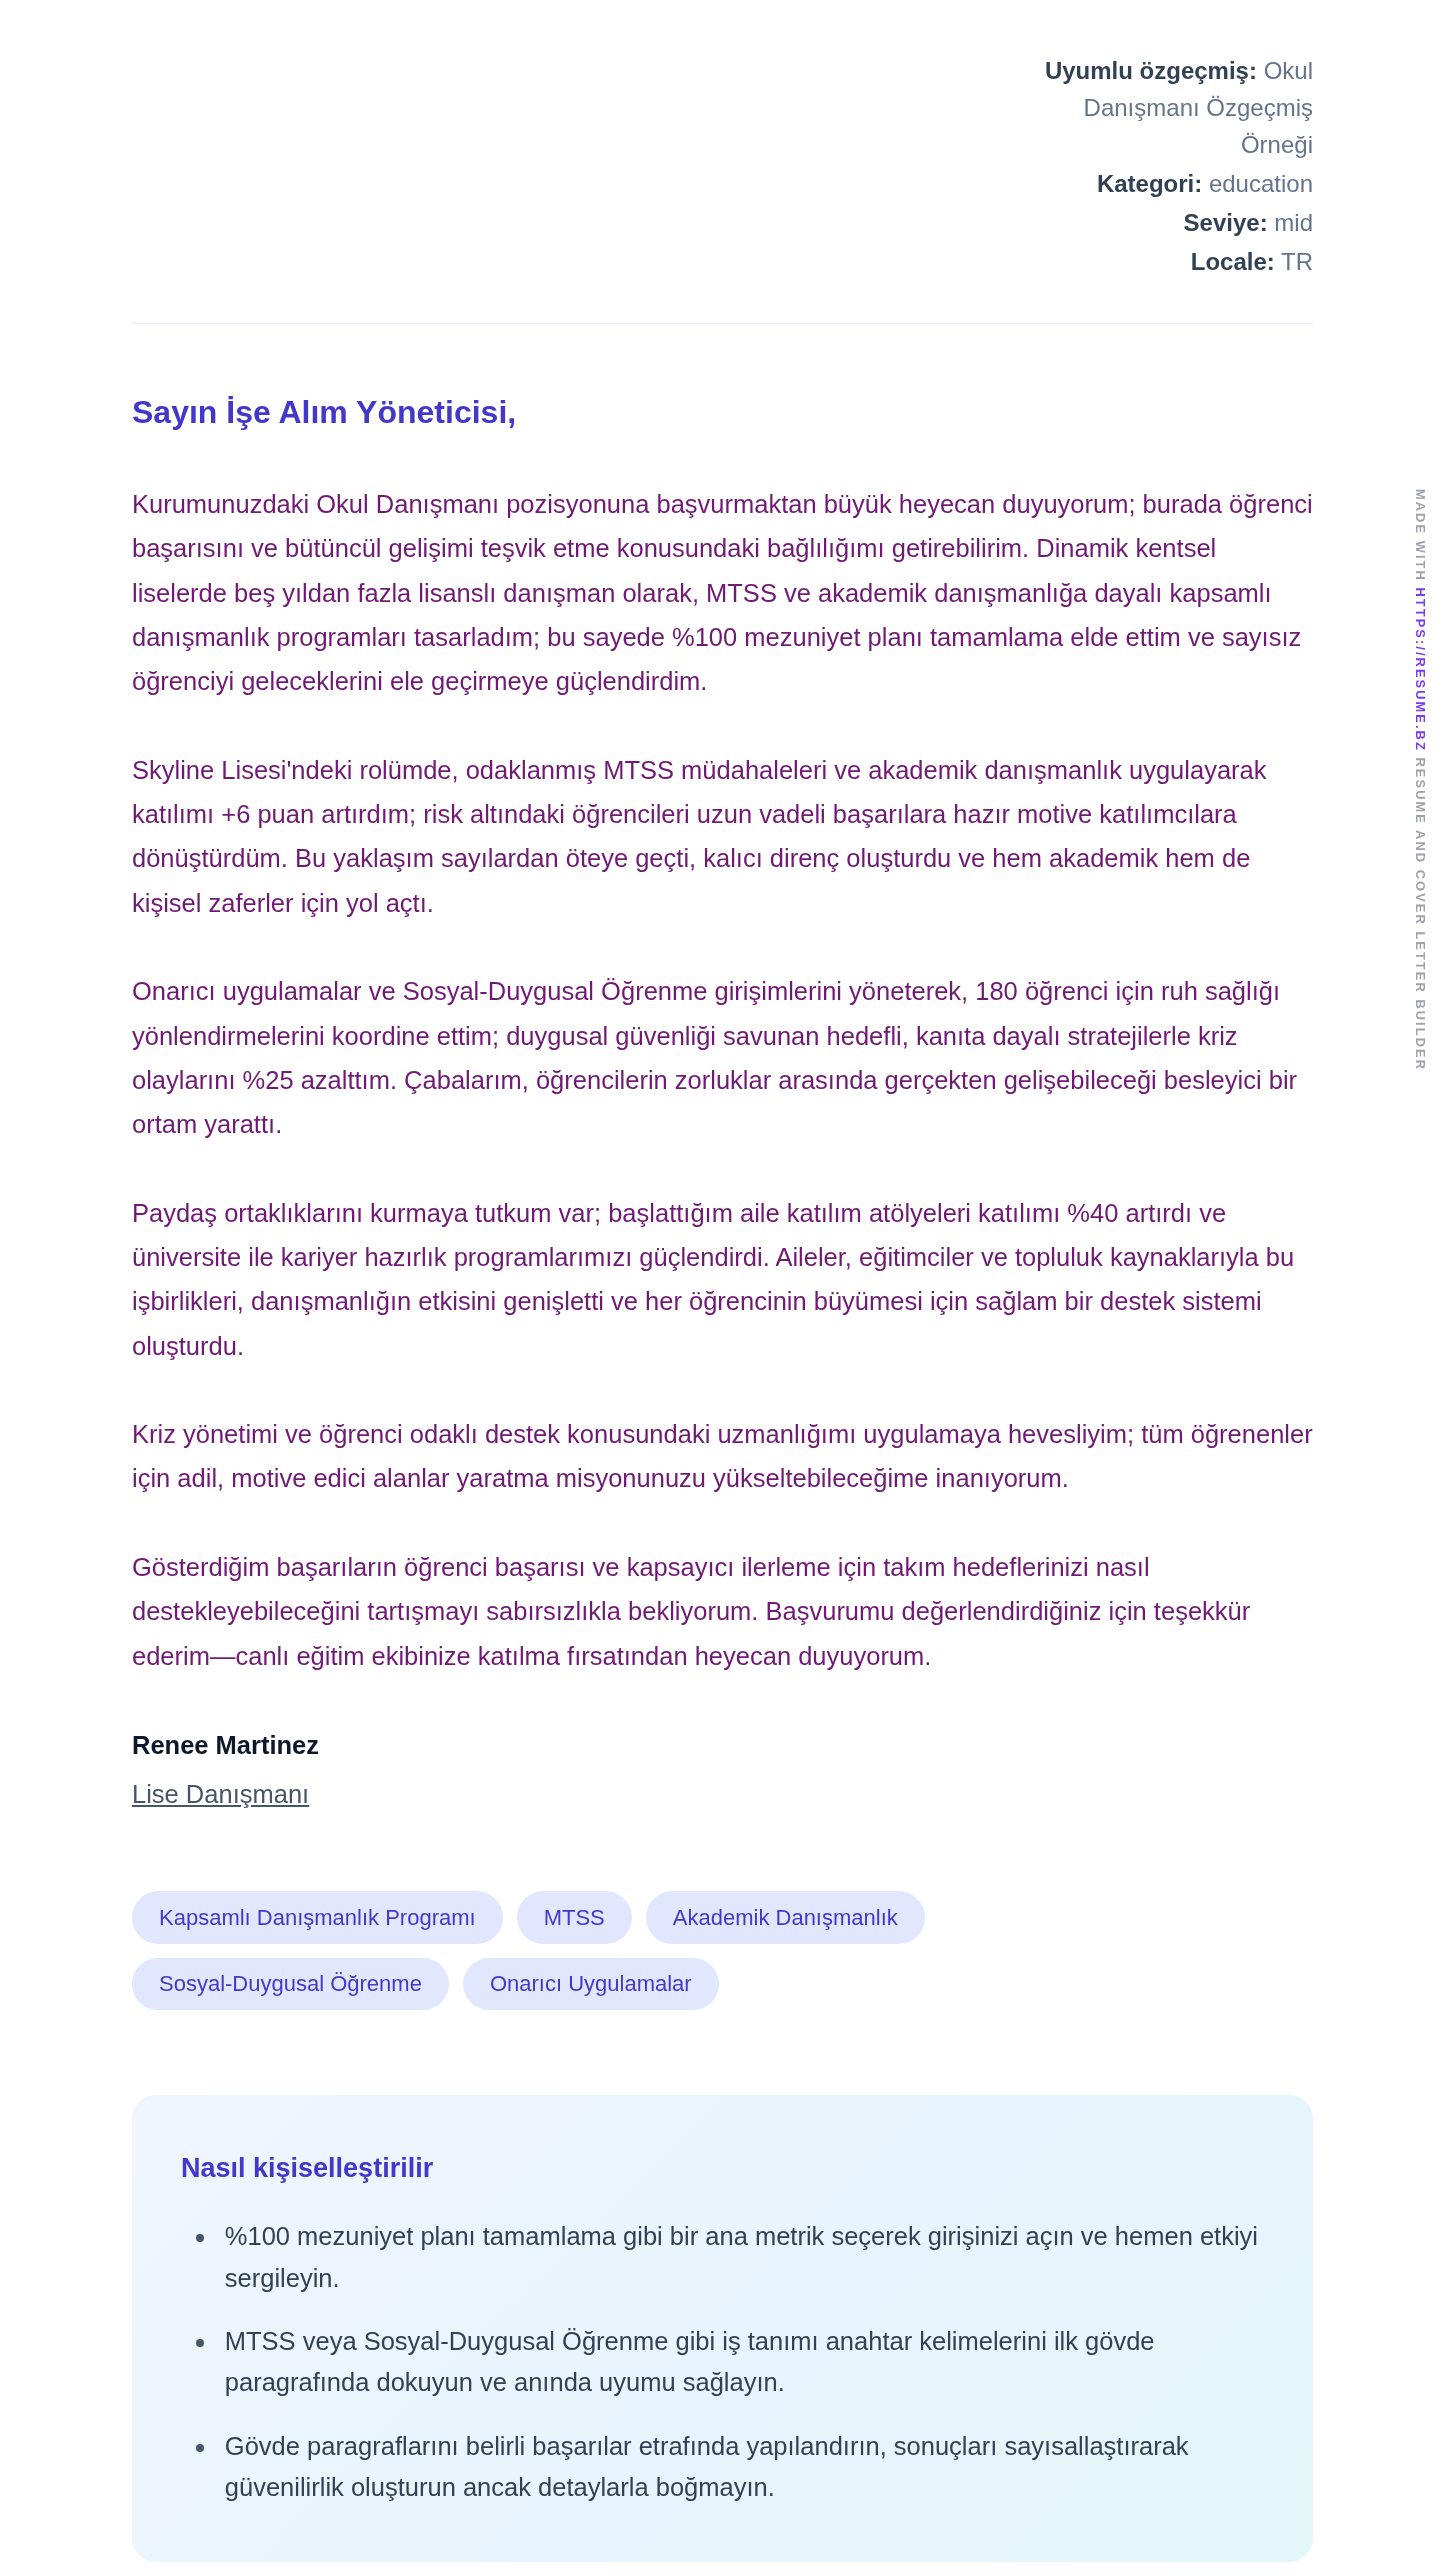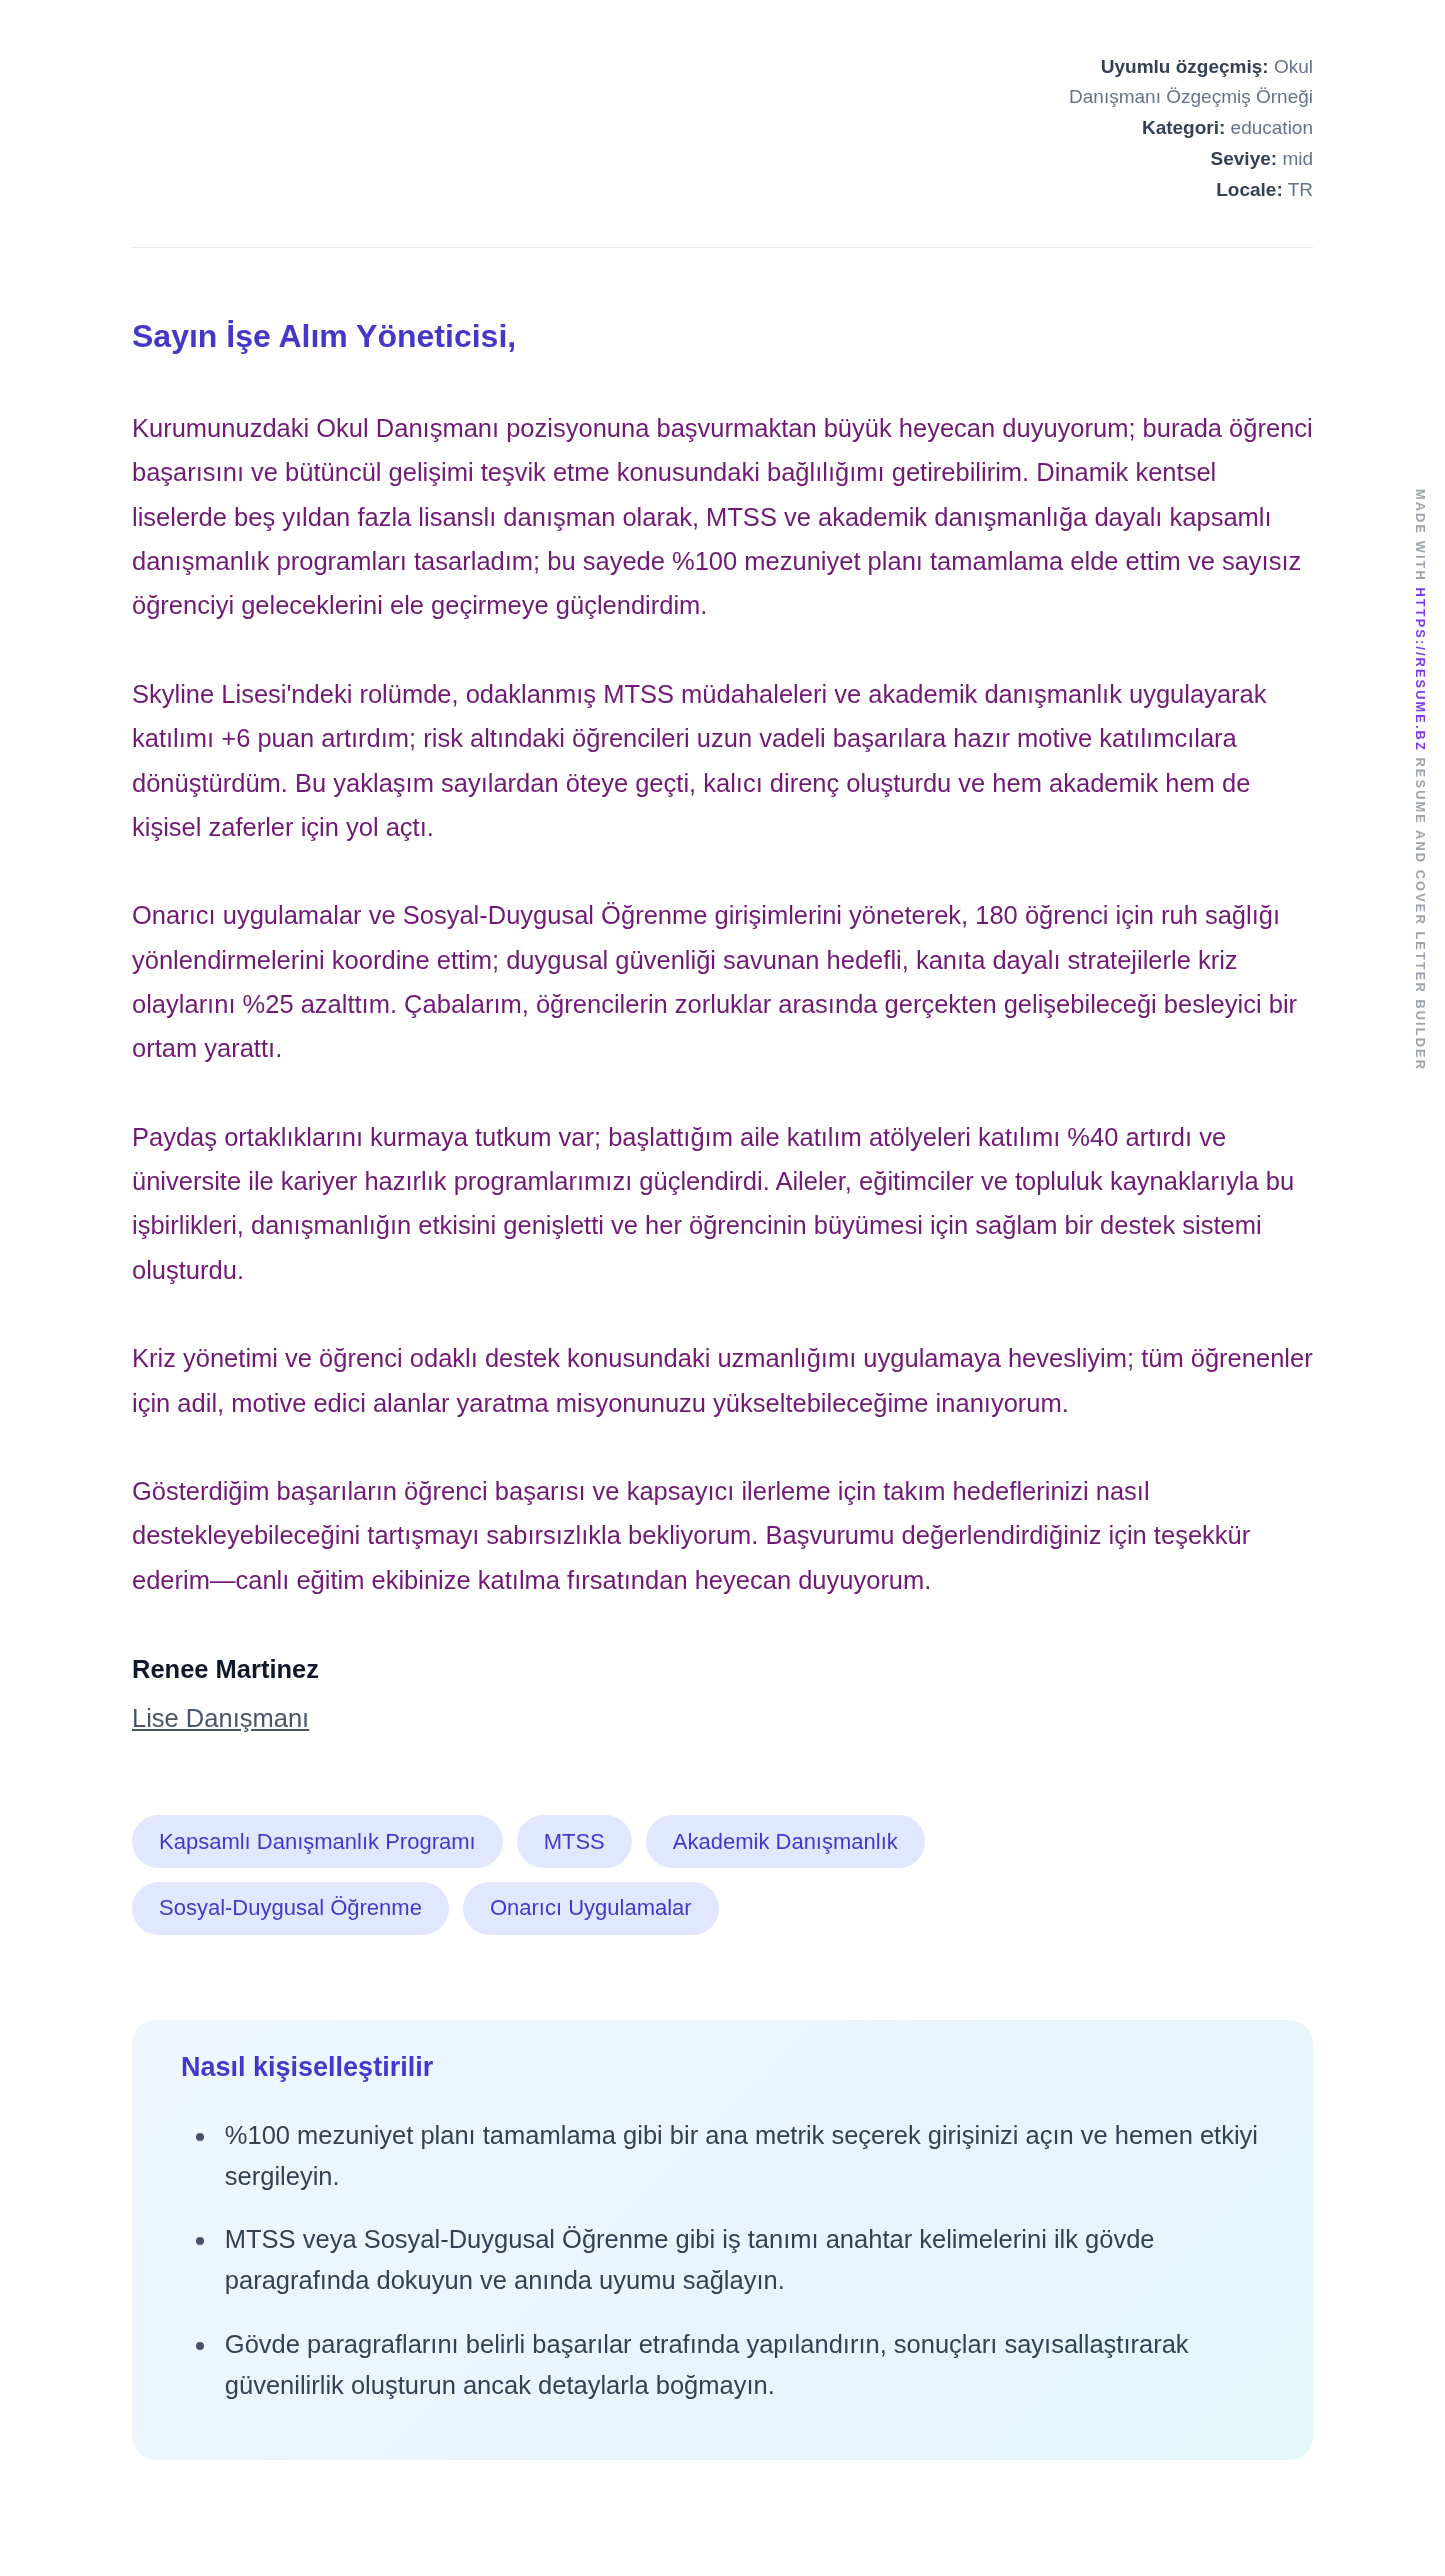--- a/index.html
+++ b/index.html
@@ -38,21 +38,21 @@
     max-width: 816px;
     font-size: 28px;
     line-height: 1.5;
     font-weight: 700;
     color: #1e293b;
   }
   .meta {
     flex: 0 0 272px;
     max-width: 272px;
     text-align: right;
-    font-size: 19px;
+    font-size: 24px;
     line-height: 1.55;
     color: #64748b;
     padding-top: 5.1px;
   }
   .meta-row { margin-bottom: 1.7px; }
   .meta-label { font-weight: 700; color: #334155; }
 
   
   .letter { margin-top: 70px; }
   .greeting {
@@ -101,21 +101,21 @@
     border-radius: 849px;
     white-space: nowrap;
     cursor: pointer;
   }
 
   
   .tips {
     margin-top: 85px;
     border-radius: 24px;
     background: linear-gradient(135deg, #eff6ff 0%, #e8f4fd 55%, #e3f7f8 100%);
-    padding: 32px 49px 32px 49px;
+    padding: 58px 49px 32px 49px;
     box-sizing: border-box;
   }
   .tips-title {
     margin: 0 0 32px 0;
     font-size: 27px;
     font-weight: 700;
     color: #4338ca;
   }
   .tips-list {
     margin: 0;

